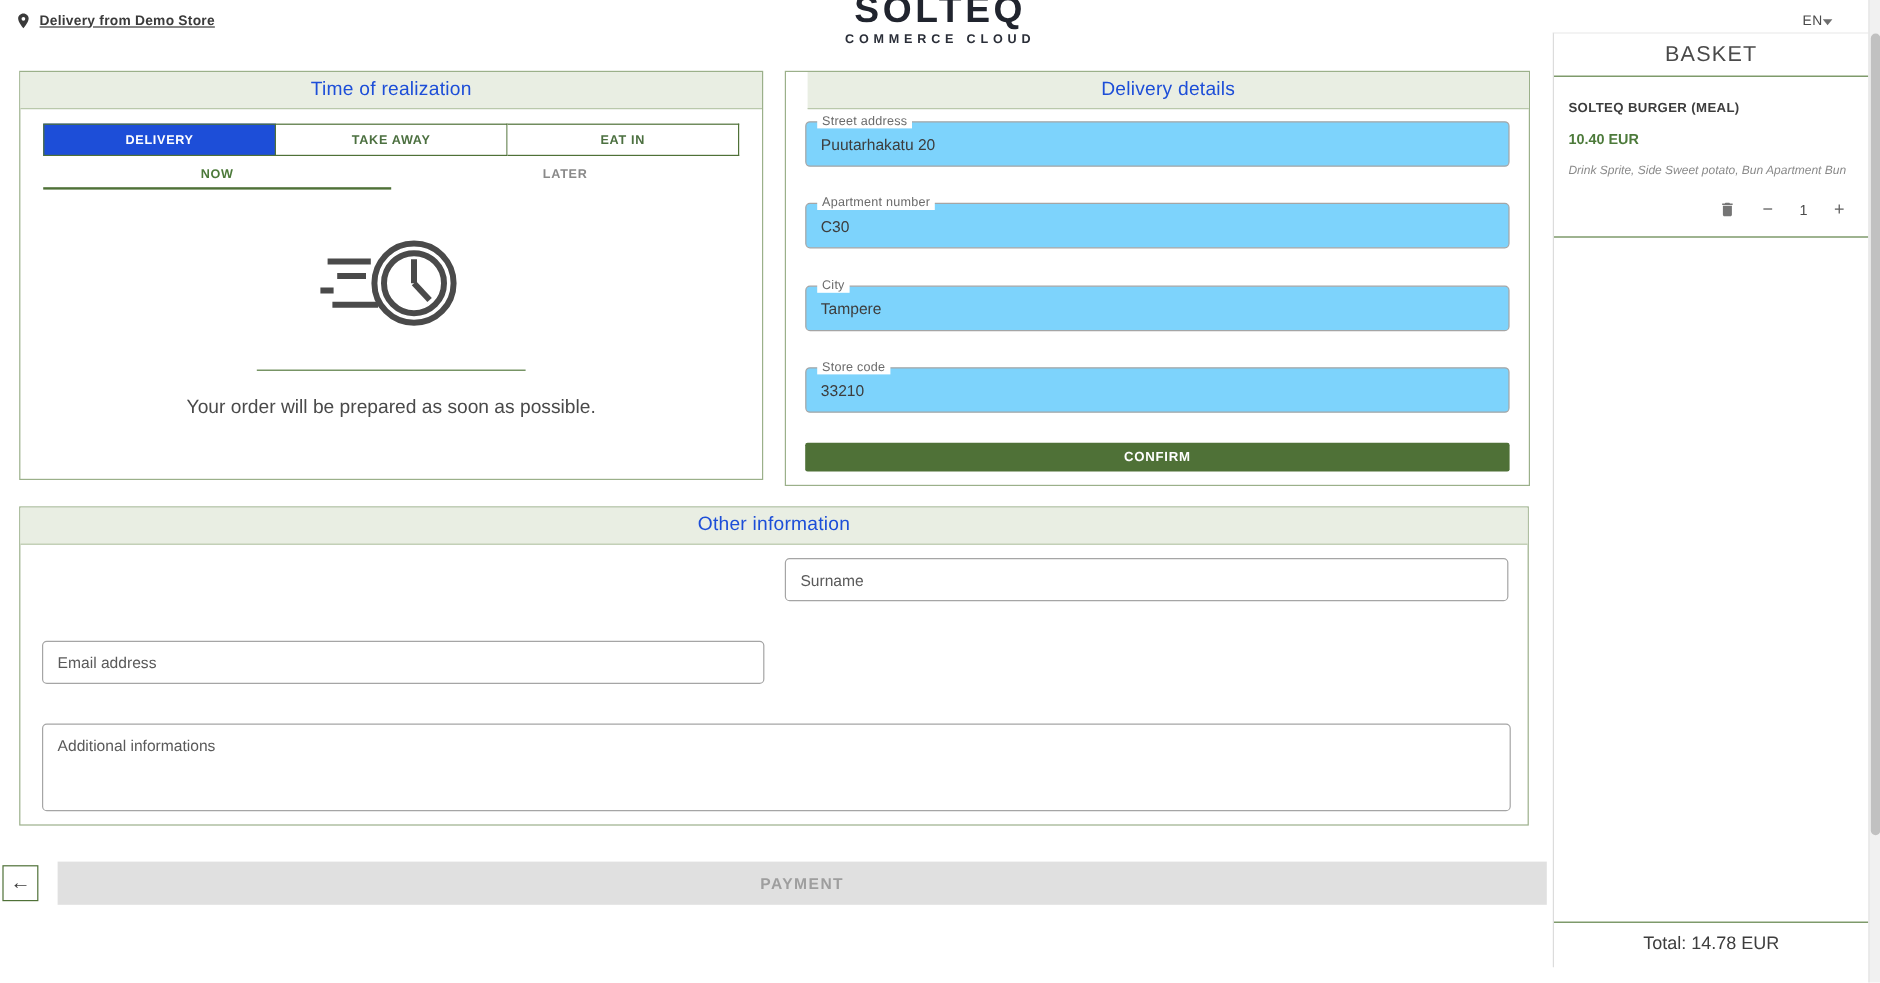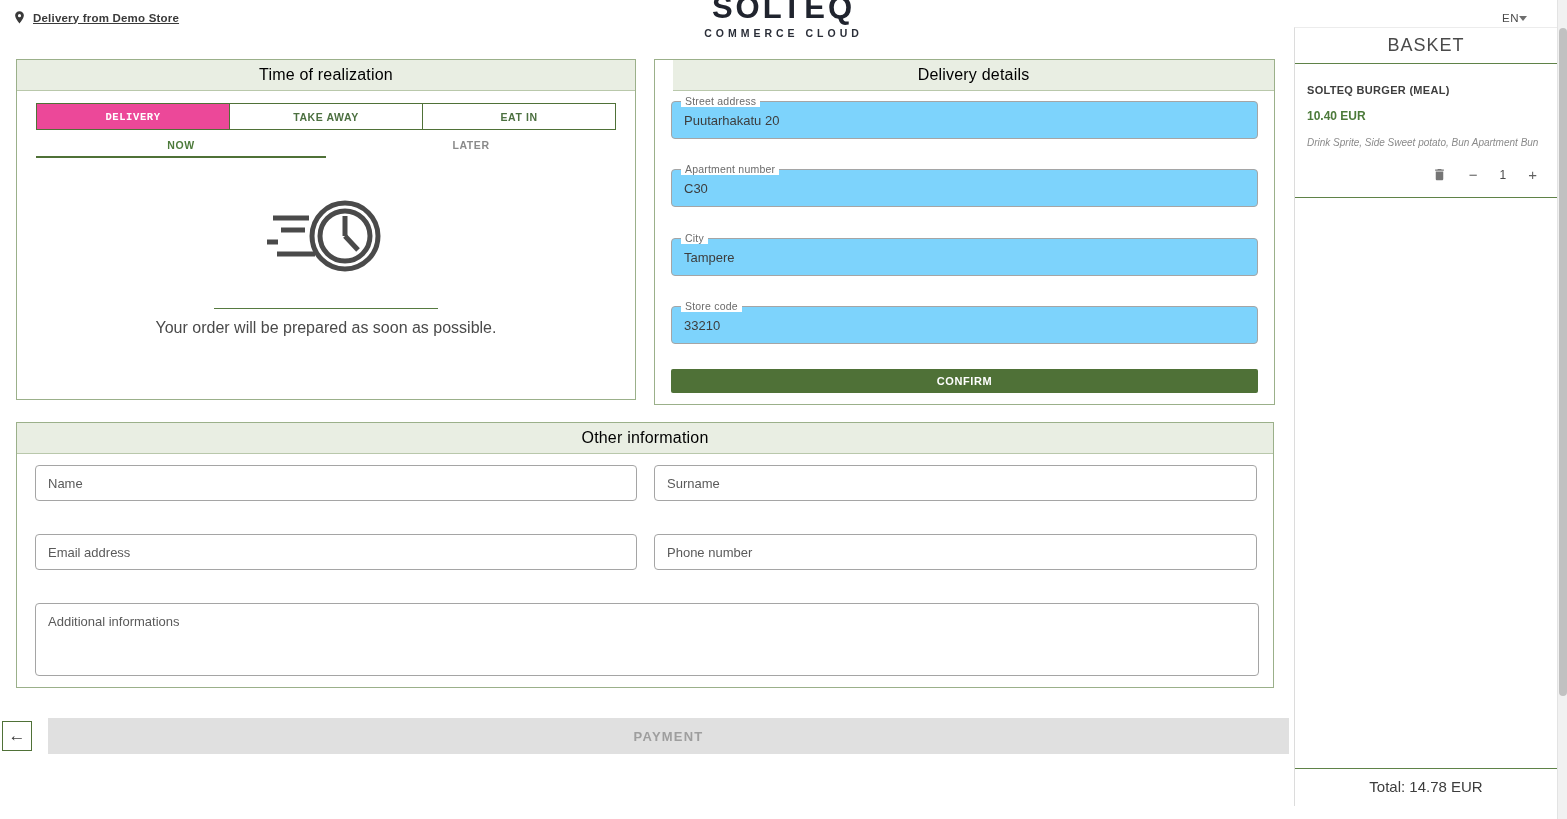--- a/index.html
+++ b/index.html
@@ -14,38 +14,38 @@
   .logo { position:absolute; left:0; right:0; top:-8px; text-align:center; }
   .logo-title { font-size:31px; font-weight:700; letter-spacing:3px; color:#20242e; line-height:1; }
   .logo-sub { font-size:10.5px; font-weight:700; letter-spacing:4px; color:#2a2e38; margin-top:4px; }
   .lang-wrap { position:absolute; right:40px; top:12px; display:flex; align-items:center; gap:0; cursor:pointer; }
   .lang-label { font-size:11.5px; color:#4a4a4a; letter-spacing:.5px; }
   .caret-down { width:0; height:0; border-left:4px solid transparent; border-right:4px solid transparent; border-top:5px solid #6e6e6e; }
 
   
   .panel { position:absolute; background:#fff; border:1px solid #9bb08a; }
   .panel-header { height:31px; background:#e9eee3; border-bottom:1px solid #b9c8ab; display:flex; align-items:center; justify-content:center; }
-  .panel-title { font-size:16px; color:#000000; letter-spacing:.2px; }
+  .panel-title { font-size:16px; color:#1d4ed8; letter-spacing:.2px; }
 
   
   #time-panel { left:16px; top:59px; width:620px; height:341px; }
   .mode-tabs { display:flex; margin:12px 19px 0 19px; }
   .mode-tab { flex:1; height:27px; display:flex; align-items:center; justify-content:center;
               font-size:10.5px; font-weight:600; letter-spacing:.6px; color:#4c7040;
               background:#fff; border:1px solid #4f7137; cursor:pointer; }
-  .mode-tab.selected { background:#ec4899; color:#fff; border-color:#4f7137;font-family:Liberation Mono, monospace; }
+  .mode-tab.selected { background:#1d4ed8; color:#fff; border-color:#4f7137; }
   .mode-tab + .mode-tab { border-left:none; }
   .timing-tabs { display:flex; margin:4px 19px 0 19px; }
   .timing-tab { flex:1; height:24px; display:flex; align-items:center; justify-content:center;
                 font-size:10.5px; font-weight:600; letter-spacing:.6px; color:#8a8a8a;
                 border-bottom:2px solid transparent; cursor:pointer; }
   .timing-tab.selected { color:#4c7a3a; border-bottom:2px solid #4f7137; }
   .clock-wrap { display:flex; justify-content:center; margin-top:32px; }
   .time-divider { width:224px; margin:26px auto 0 auto; border-top:1px solid #567a40; }
-  .time-message { text-align:center; margin-top:10px; font-size:16px; color:#4a4a4a; }
+  .time-message { text-align:center; margin-top:22px; font-size:16px; color:#4a4a4a; }
 
   
   #delivery-panel { left:654px; top:59px; width:621px; height:346px;padding-left:18px; }
   .mat-field { position:absolute; left:16px; width:587px; height:38px; border:1px solid #a5a5a5; border-radius:4px; background:#7dd3fc; }
   .mat-label { position:absolute; top:-7px; left:9px; background:#fff; padding:0 4px; font-size:10.5px; color:#6b6b6b; letter-spacing:.2px; }
   .mat-input { position:absolute; inset:0; width:100%; height:100%; border:none; outline:none; background:transparent;
                padding:0 12px; font-family:"Liberation Sans",sans-serif; font-size:13px; color:#3d3d3d; }
   .confirm-btn { position:absolute; left:16px; top:309px; width:587px; height:24px; background:#4f7137; color:#fff;
                  border:none; border-radius:2px; font-family:"Liberation Sans",sans-serif; font-size:11px; font-weight:700;
                  letter-spacing:.6px; cursor:pointer; }
@@ -160,31 +160,25 @@
       <span class="mat-label">Store code</span>
       <input class="mat-input" value="33210" style="">
     </div>
     <button class="confirm-btn">CONFIRM</button>
   </div>
 
   <div class="panel" id="other-panel">
     <div class="panel-header">
       <span class="panel-title">Other information</span>
     </div>
-    <div class="plain-field" style="left:18px; top:42px; width:602px; height:36px;">
-      <input class="plain-input" placeholder="Name" style="">
-    </div>
     <div class="plain-field" style="left:637px; top:42px; width:603px; height:36px;">
       <input class="plain-input" placeholder="Surname" style="">
     </div>
     <div class="plain-field" style="left:18px; top:111px; width:602px; height:36px;">
       <input class="plain-input" placeholder="Email address" style="">
-    </div>
-    <div class="plain-field" style="left:637px; top:111px; width:603px; height:36px;">
-      <input class="plain-input" placeholder="Phone number" style="">
     </div>
     <div class="plain-field" style="left:18px; top:180px; width:1224px; height:73px;">
       <textarea class="plain-textarea" placeholder="Additional informations" style=""></textarea>
     </div>
   </div>
 
   <div class="back-btn">
     <span>←</span>
   </div>
   <div class="payment-bar">

